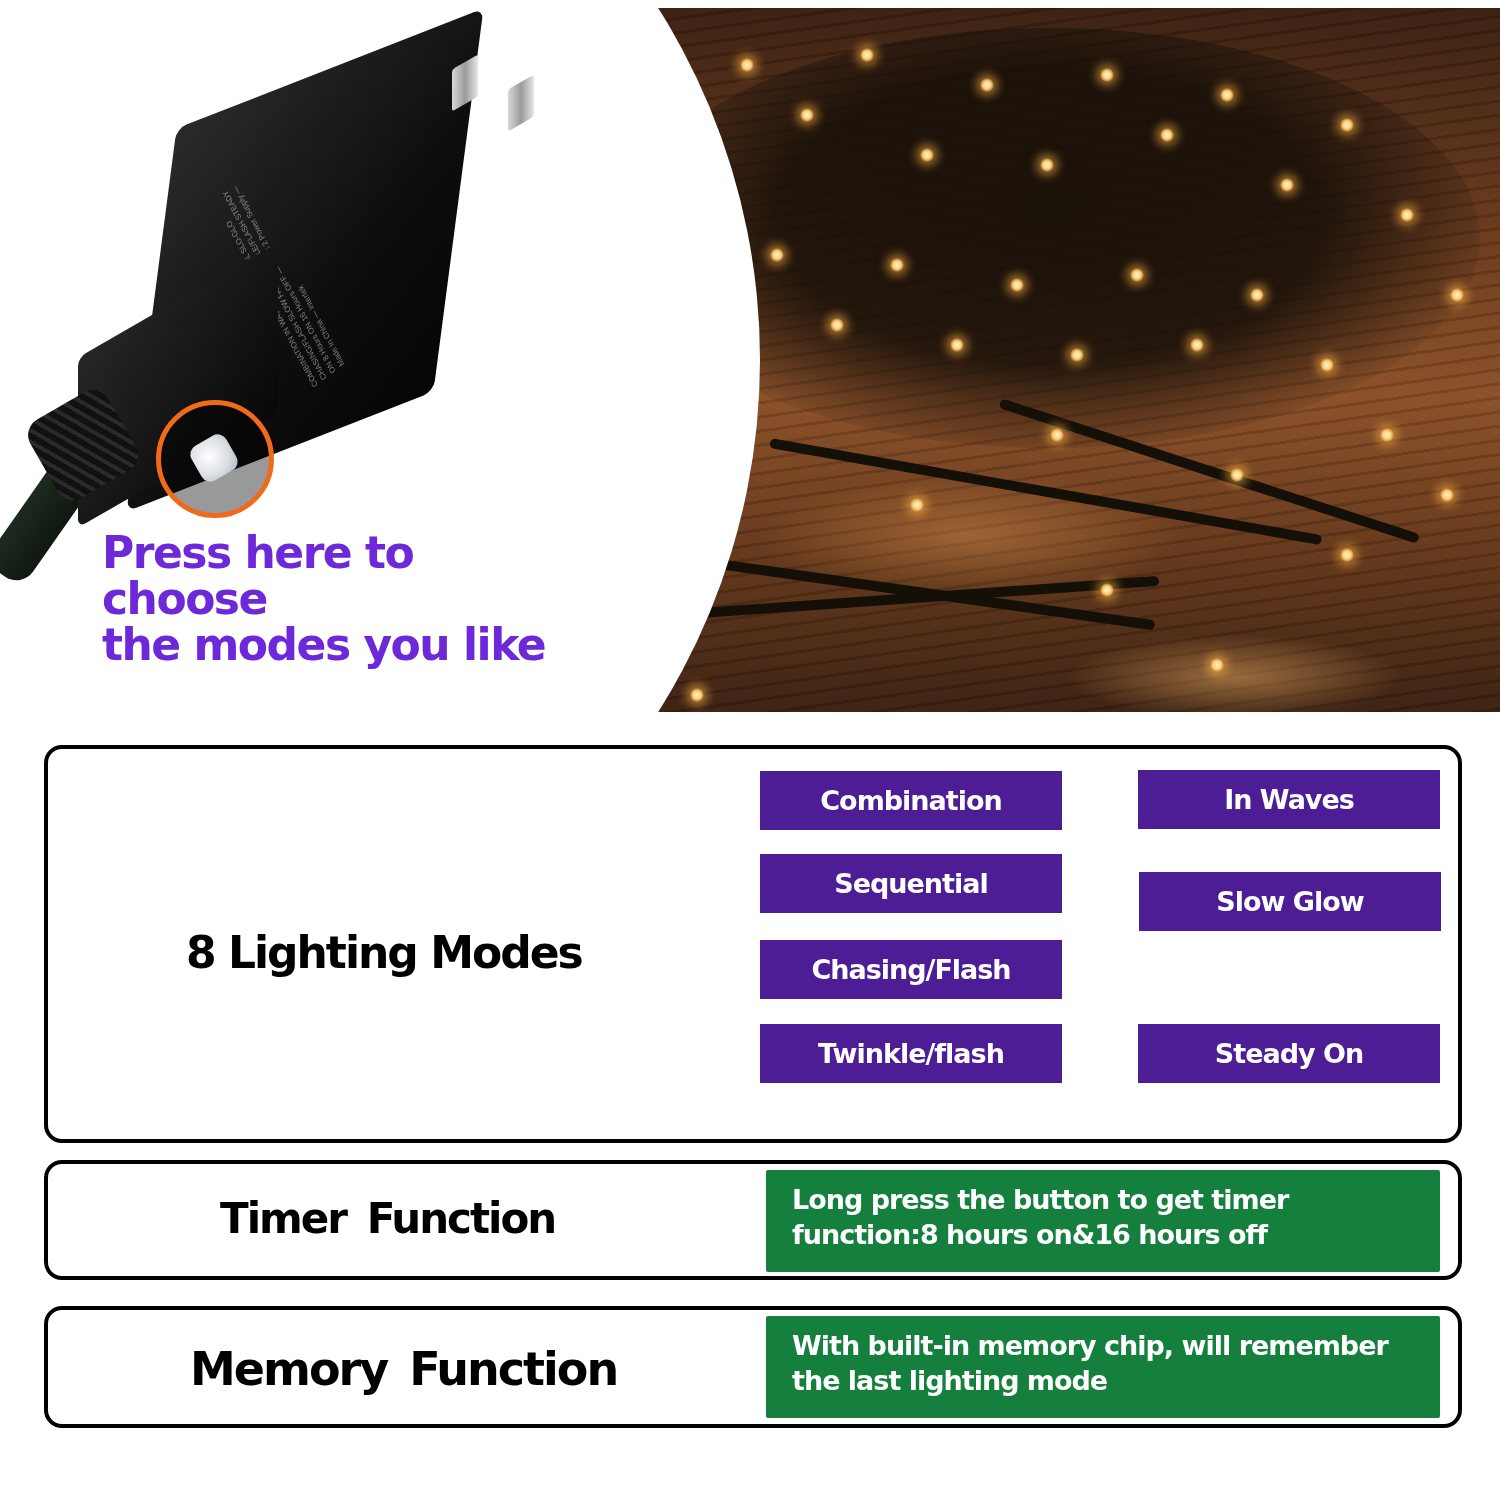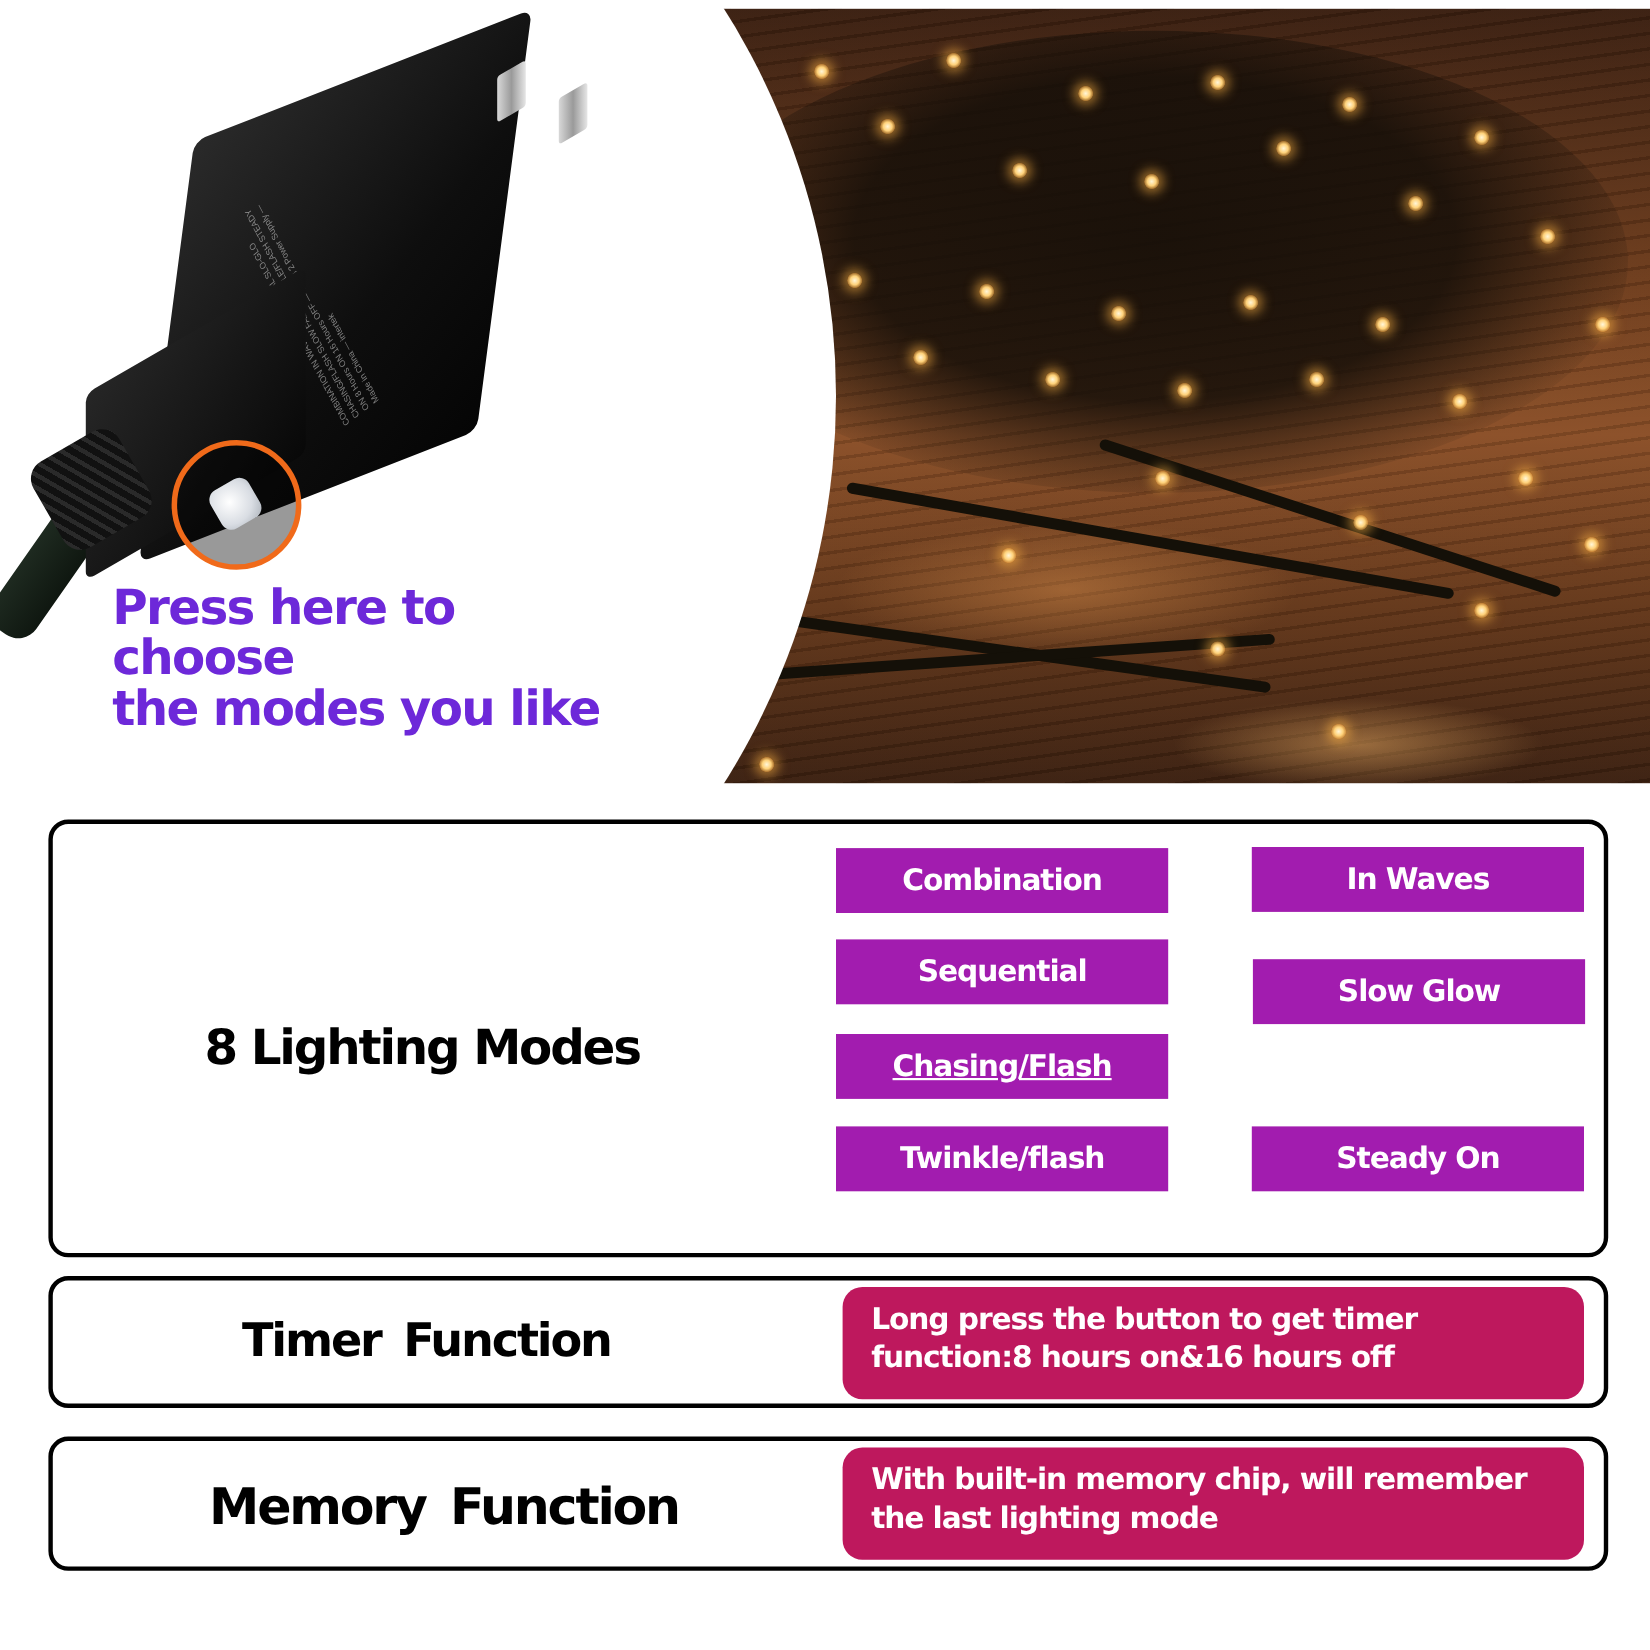--- a/index.html
+++ b/index.html
@@ -94,27 +94,27 @@
 
   .panel-title {
     position: absolute; color: #000; font-weight: 700; font-family: "DejaVu Sans", sans-serif;
     letter-spacing: -2px; white-space: nowrap;
   }
   .title-modes { left: 138px; top: 178px; font-size: 44px; }
   .title-timer { left: 172px; top: 30px; font-size: 42px; word-spacing: 8px; }
   .title-memory { left: 142px; top: 32px; font-size: 46px; word-spacing: 8px; }
 
   .mode-chip {
-    position: absolute; width: 302px; height: 59px; background: #a21caf; color: #fff;
+    position: absolute; width: 302px; height: 59px; background: #4c1d95; color: #fff;
     display: flex; align-items: center; justify-content: center;
     font-weight: 700; font-size: 27px; letter-spacing: -1px; font-family: "DejaVu Sans", sans-serif;
   }
 
   .desc-box {
-    position: absolute; background: #be185d; color: #fff; border-radius: 18px;
+    position: absolute; background: #15803d; color: #fff; border-radius: 2px;
     font-weight: 700; font-size: 27px; line-height: 35px; letter-spacing: -1px;
     font-family: "DejaVu Sans", sans-serif; padding: 12px 22px 0 26px;
   }
   .desc-timer { left: 718px; top: 6px; width: 674px; height: 102px; }
   .desc-memory { left: 718px; top: 6px; width: 674px; height: 102px; }
 </style>
 </head>
 <body>
 
 <div class="hero">
@@ -187,21 +187,21 @@
   </div>
 </div>
 
 <div class="panel panel-modes">
   <div class="panel-title title-modes">8 Lighting Modes</div>
 
   <div class="mode-chip" style="left:712px;top:22px;">Combination</div>
   <div class="mode-chip" style="left:1090px;top:21px;">In Waves</div>
   <div class="mode-chip" style="left:712px;top:105px;">Sequential</div>
   <div class="mode-chip" style="left:1091px;top:123px;">Slow Glow</div>
-  <div class="mode-chip" style="left:712px;top:191px;text-decoration:underline;">Chasing/Flash</div>
+  <div class="mode-chip" style="left:712px;top:191px;">Chasing/Flash</div>
   <div class="mode-chip" style="left:1090px;top:275px;">Steady On</div>
   <div class="mode-chip" style="left:712px;top:275px;">Twinkle/flash</div>
 </div>
 
 <div class="panel panel-timer">
   <div class="panel-title title-timer">Timer  Function</div>
   <div class="desc-box desc-timer">Long press the button to get timer function:8 hours on&amp;16 hours off</div>
 </div>
 
 <div class="panel panel-memory">

